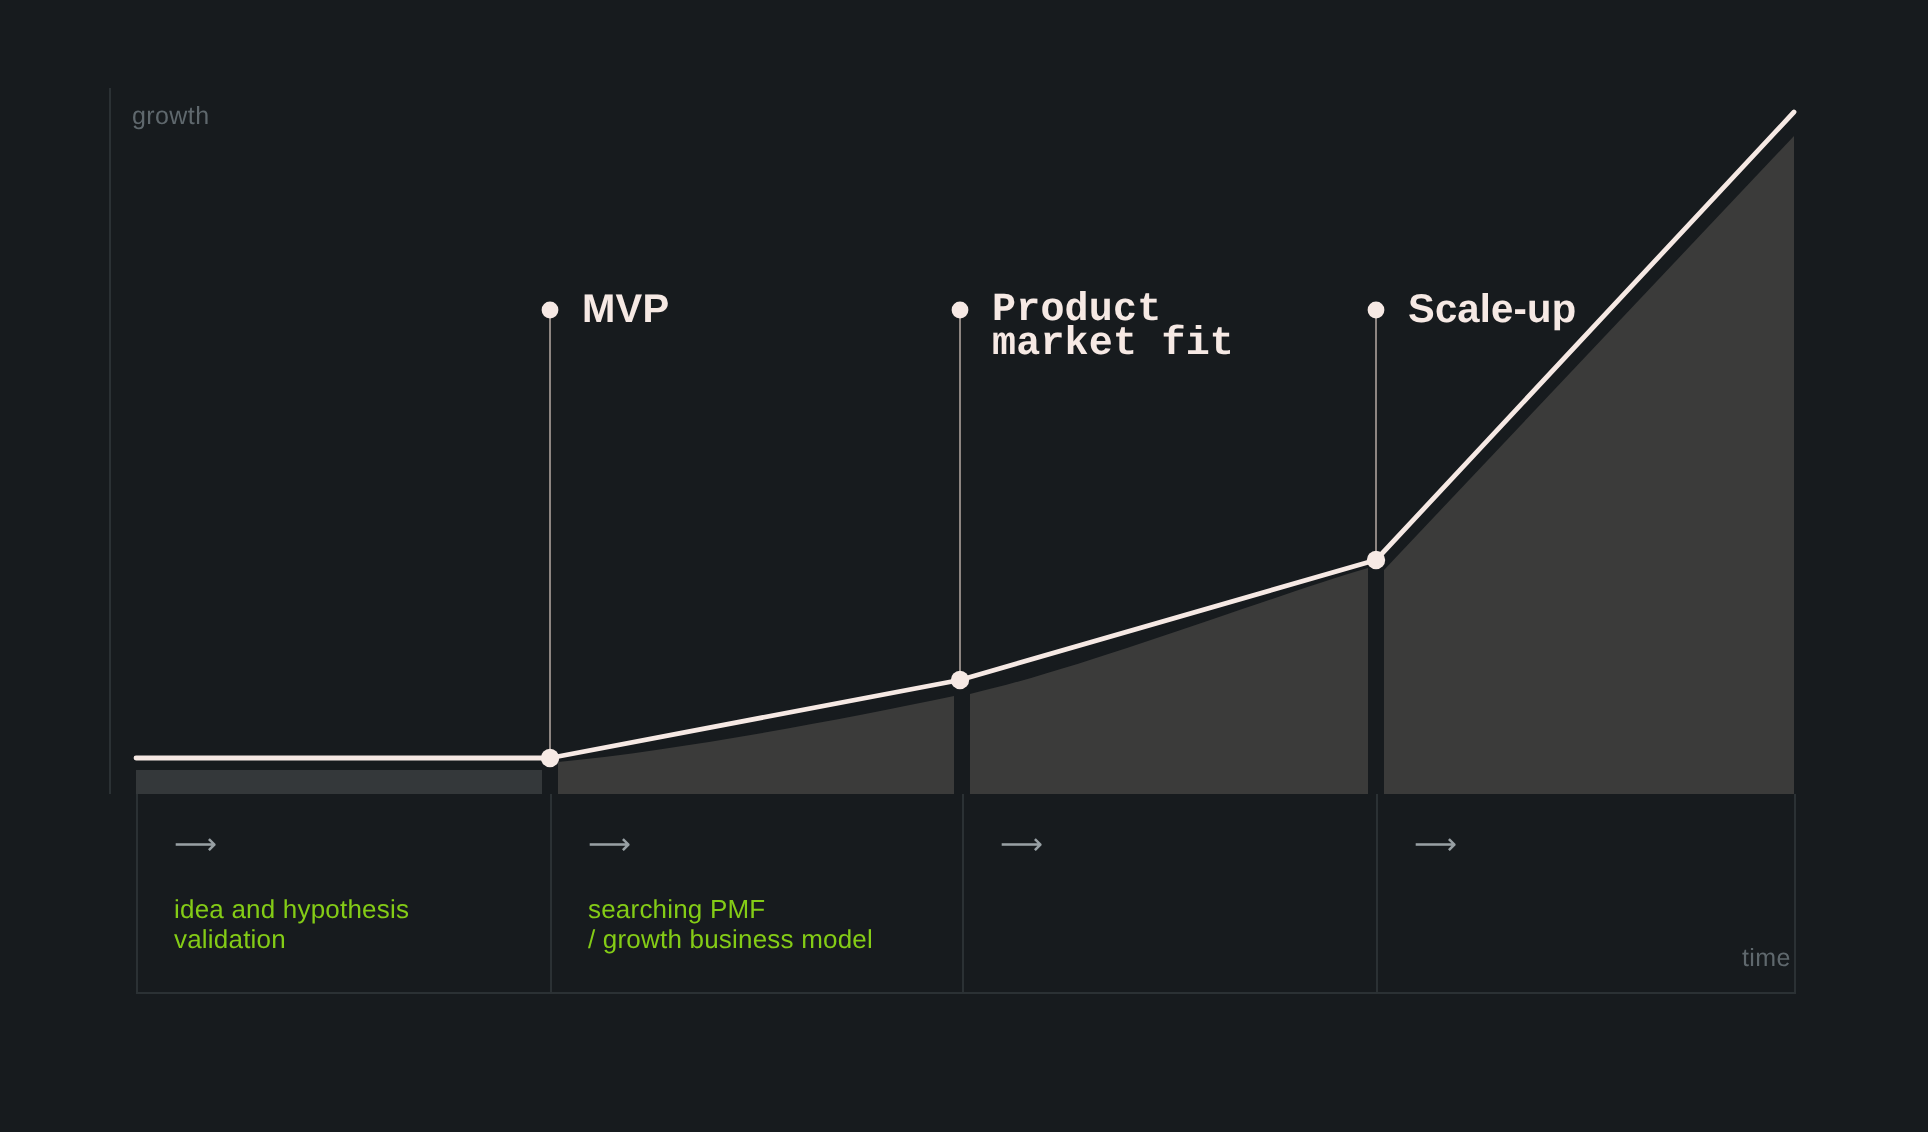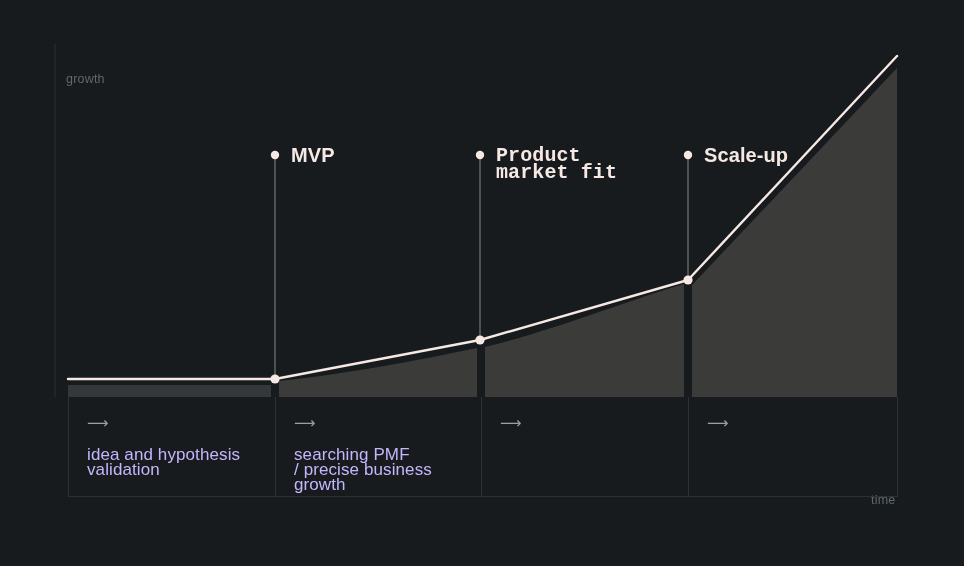--- a/index.html
+++ b/index.html
@@ -33,21 +33,20 @@
     display: block;
   }
 
   
   .axis-caption {
     position: absolute;
     color: #5f686d;
     font-size: 12.5px;
     letter-spacing: 0.2px;
     white-space: nowrap;
-    margin-top: 21px;
   }
   #growth-label { left: 66px; top: 51px; }
   #time-label   { left: 871px; top: 472px; }
 
   
   .milestone-label {
     position: absolute;
     color: #f6e9e4;
     font-size: 20px;
     font-weight: bold;
@@ -78,22 +77,22 @@
     border-right: 1px solid #2b3134;
   }
   .stage-arrow {
     color: #98a0a4;
     font-size: 15px;
     line-height: 15px;
     letter-spacing: -1px;
     margin-bottom: 17px;
   }
   .stage-text {
-    color: #c4b5fd;
-    font-size: 17px;
+    color: #84cc16;
+    font-size: 13px;
     line-height: 15px;
     white-space: pre-line;
     letter-spacing: 0.1px;
   }
 </style>
 </head>
 <body>
 
 <div id="canvas">
 
@@ -145,21 +144,21 @@
 
   <div id="stage-row">
     <div class="stage-cell" style="width:207px;">
       <div class="stage-arrow">⟶</div>
       <div class="stage-text">idea and hypothesis
 validation</div>
     </div>
     <div class="stage-cell" style="width:206px;">
       <div class="stage-arrow">⟶</div>
       <div class="stage-text">searching PMF
-/ precise business growth</div>
+/ growth business model</div>
     </div>
     <div class="stage-cell" style="width:207px;">
       <div class="stage-arrow">⟶</div>
     </div>
     <div class="stage-cell" style="width:210px;">
       <div class="stage-arrow">⟶</div>
     </div>
   </div>
 
 </div>

